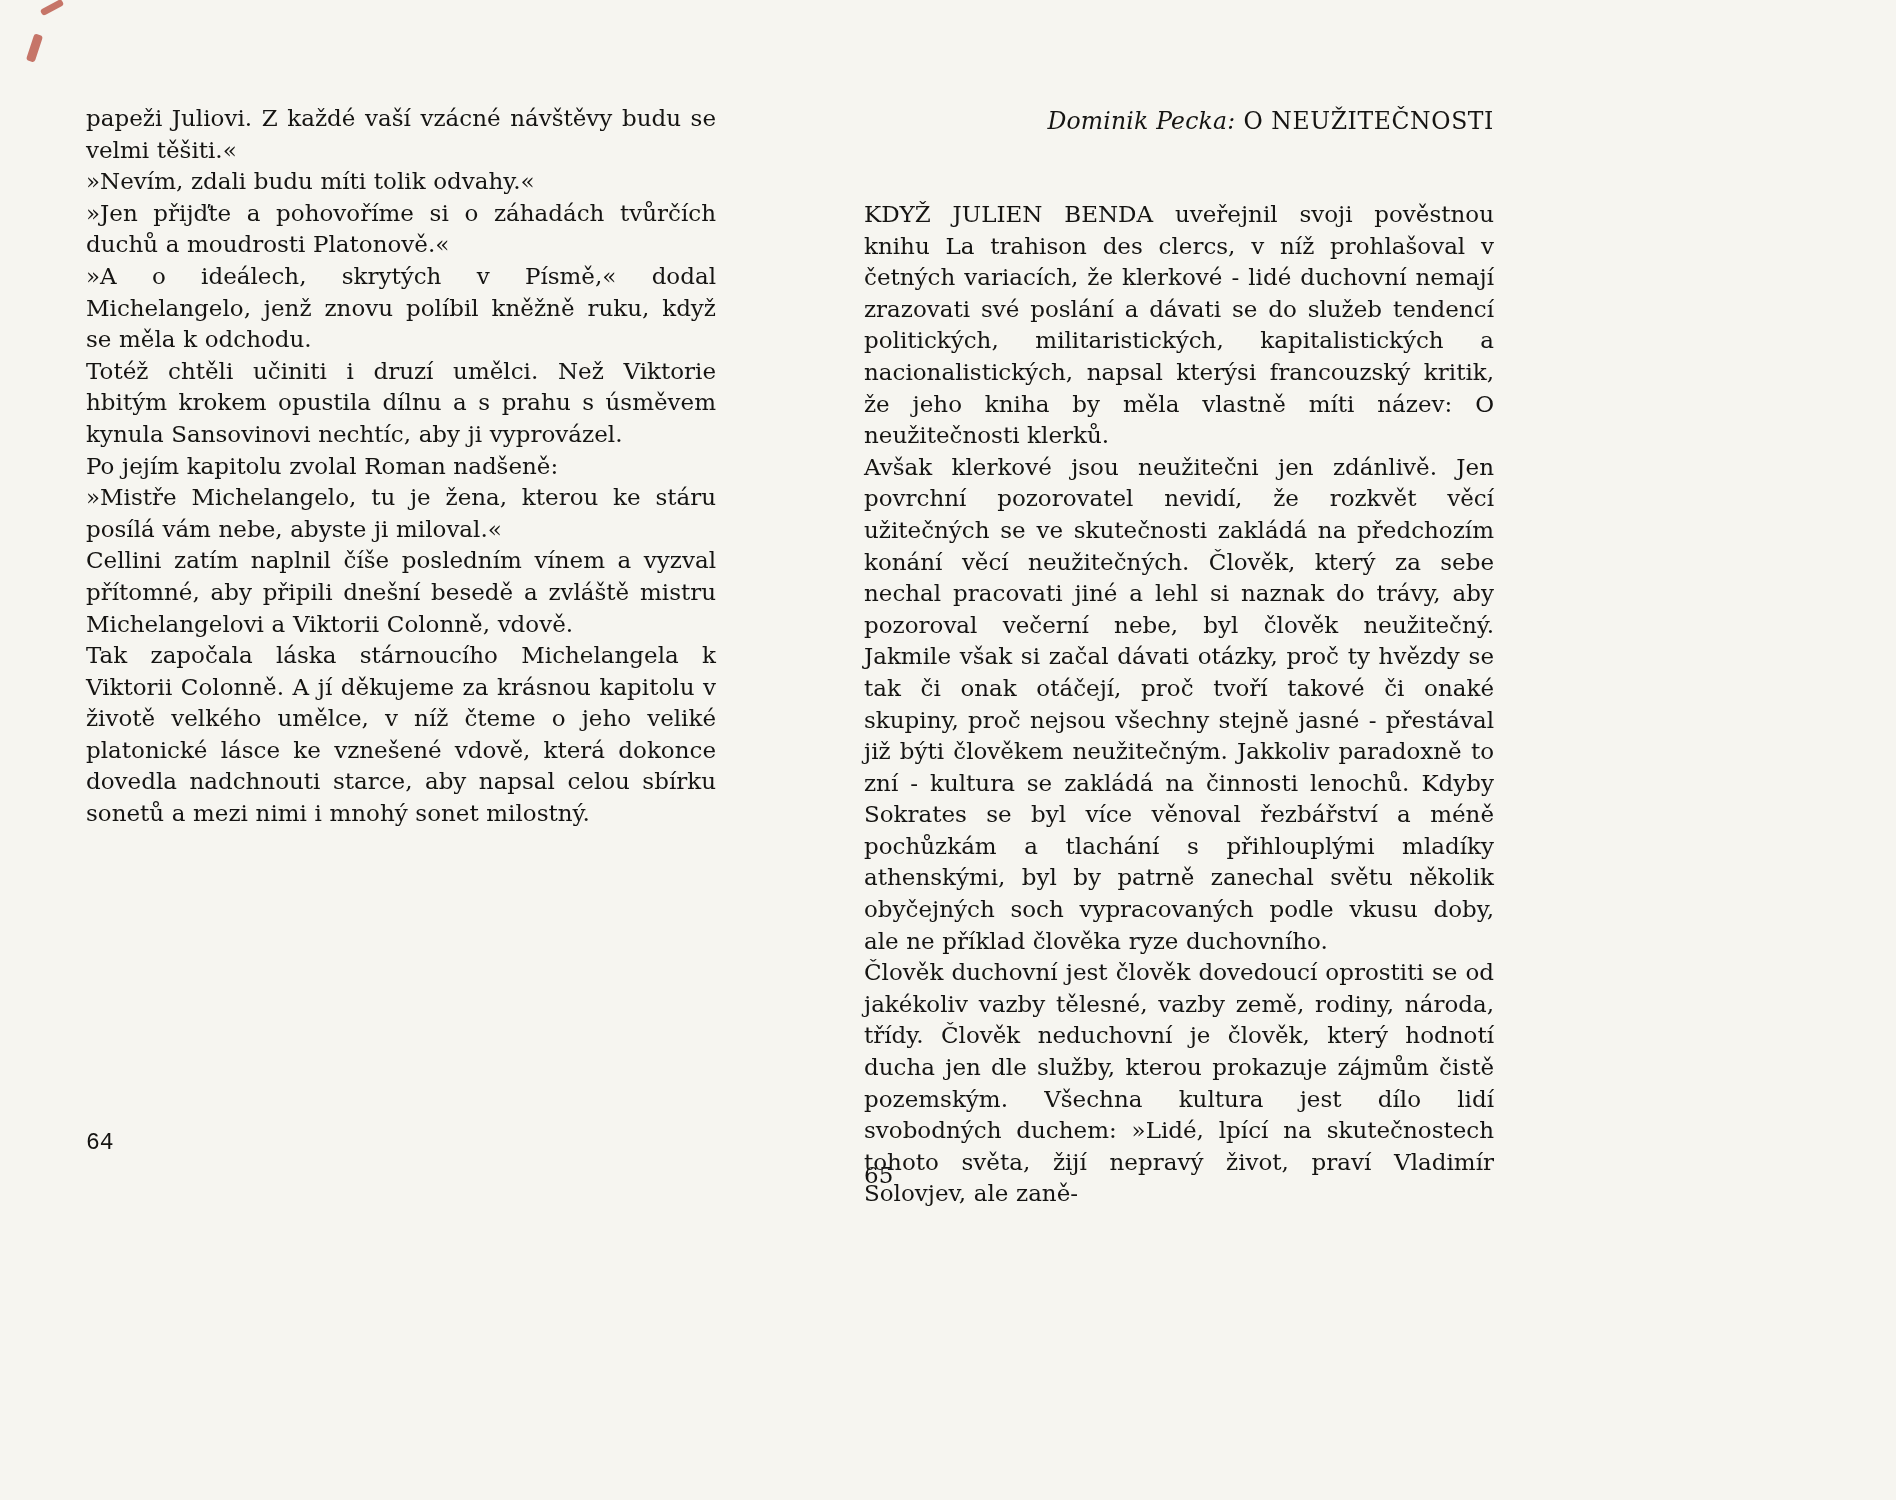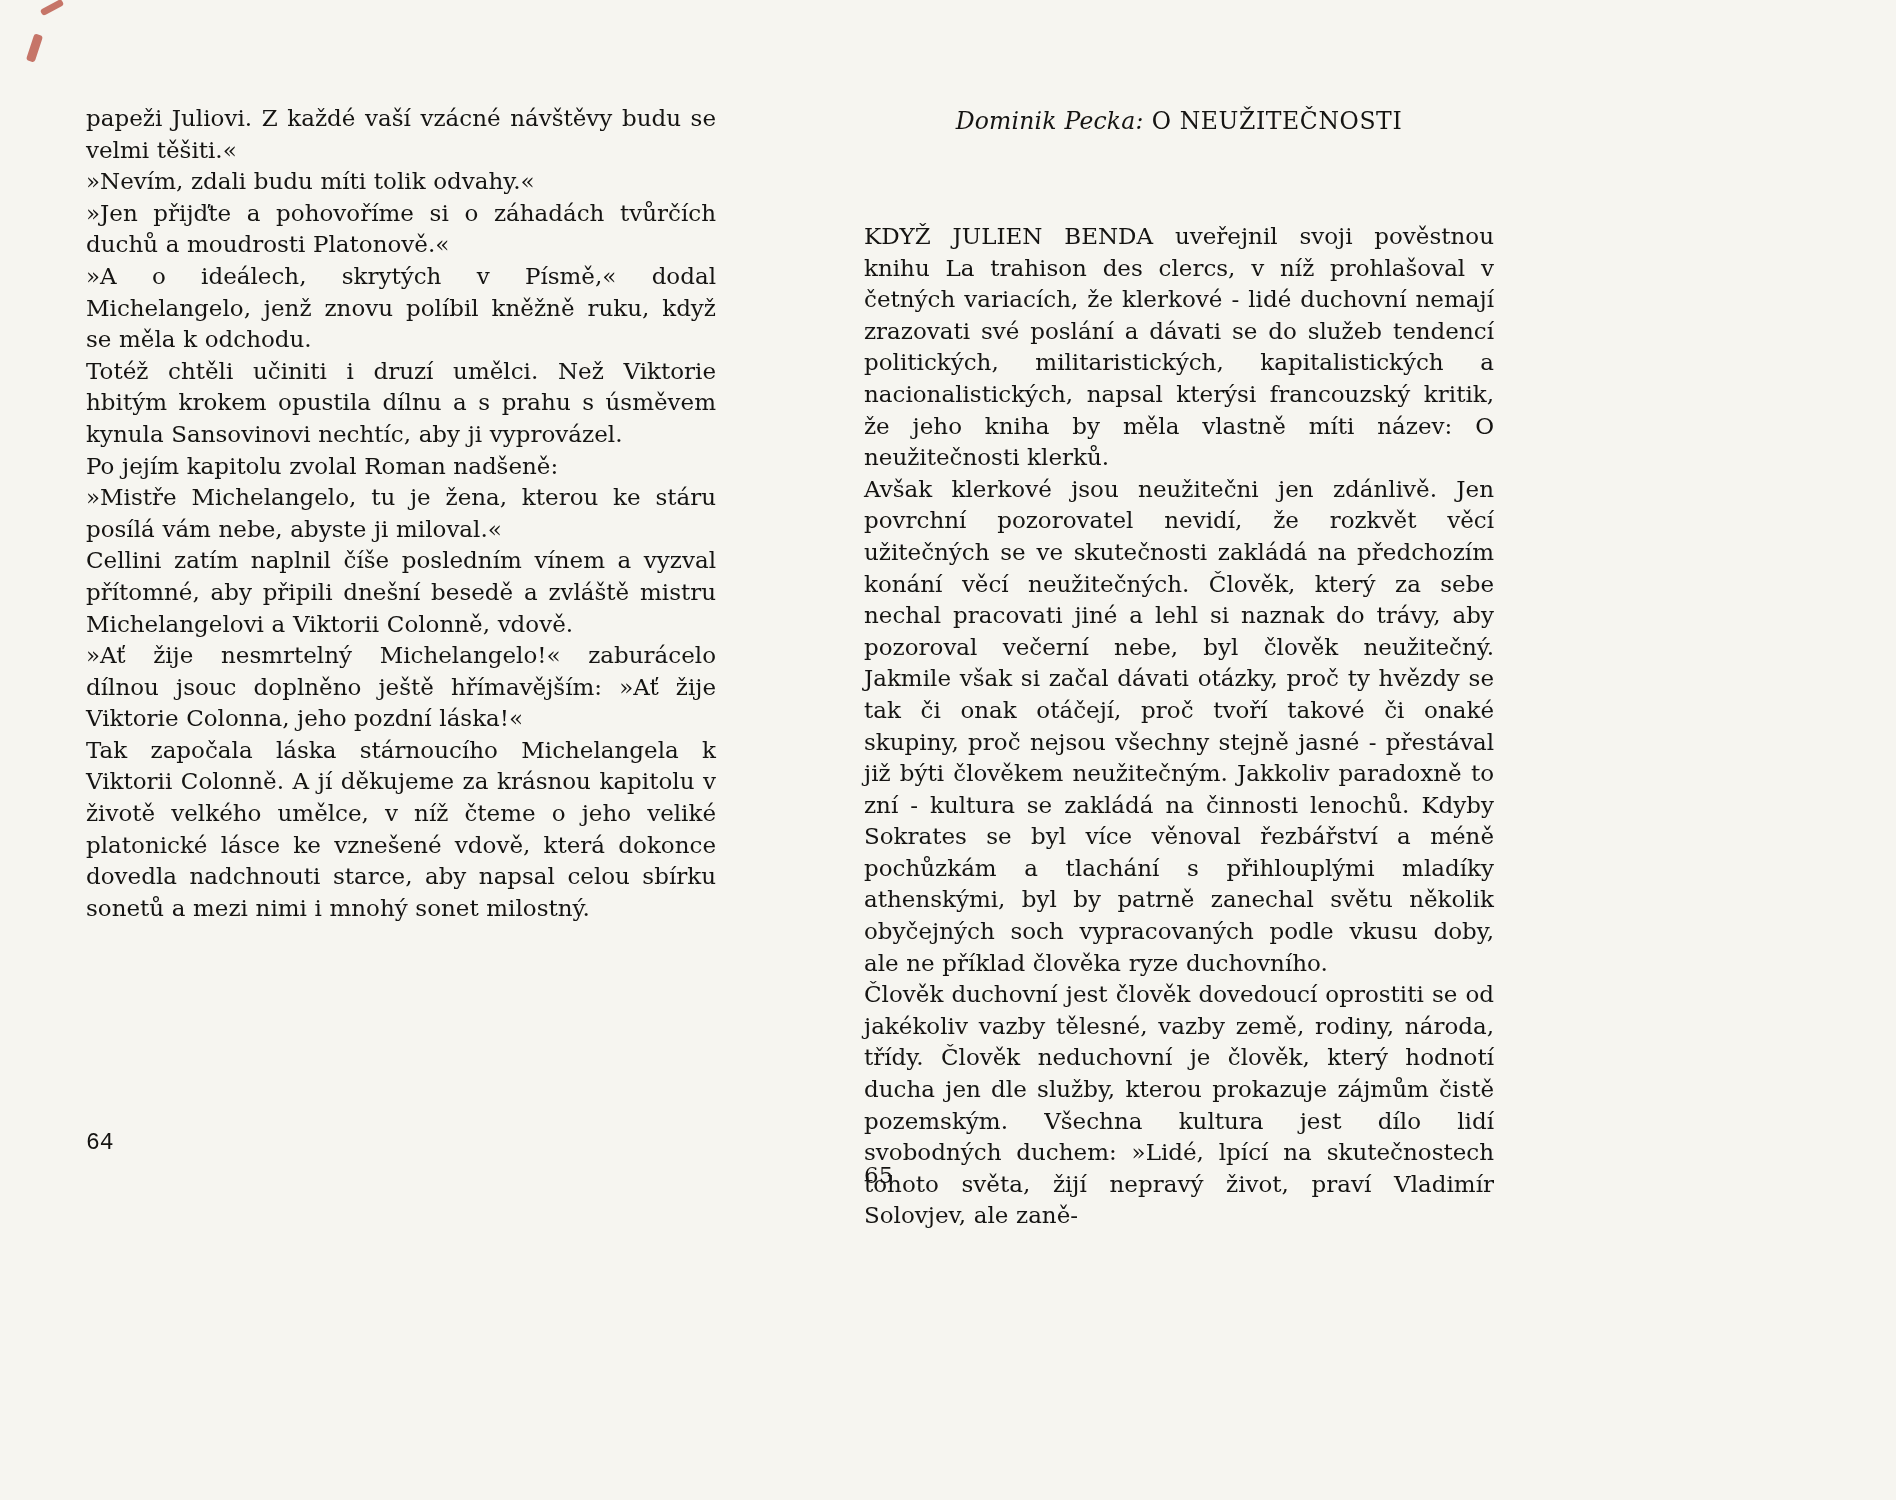--- a/index.html
+++ b/index.html
@@ -25,25 +25,25 @@
   .para {
     text-align: justify;
     text-align-last: left;
     hyphens: auto;
     -webkit-hyphens: auto;
     word-spacing: 0.3px;
   }
   .italic { }
 
   .running-head {
-    text-align: center;
+    text-align: right;
     font-size: 23.5px;
     line-height: 36px;
     letter-spacing: 0.6px;
-    margin-bottom: 82px;
+    margin-bottom: 60px;
   }
   .running-head .author {
     font-style: italic;
     letter-spacing: 0.2px;
   }
 
   .page-num {
     position: absolute;
     font-size: 23px;
     line-height: 26px;
@@ -64,21 +64,20 @@
 
 <div class="text-col col-left">
     <p class="para">papeži Juliovi. Z každé vaší vzácné návštěvy budu se velmi těšiti.«</p>
     <p class="para">»Nevím, zdali budu míti tolik odvahy.«</p>
     <p class="para">»Jen přijďte a pohovoříme si o záhadách tvůrčích duchů a moudrosti Platonově.«</p>
     <p class="para">»A o ideálech, skrytých v Písmě,« dodal Michelangelo, jenž znovu políbil kněžně ruku, když se měla k odchodu.</p>
     <p class="para">Totéž chtěli učiniti i druzí umělci. Než Viktorie hbitým krokem opustila dílnu a s prahu s úsměvem kynula Sansovinovi nechtíc, aby ji vyprovázel.</p>
     <p class="para">Po jejím kapitolu zvolal Roman nadšeně:</p>
     <p class="para">»Mistře Michelangelo, tu je žena, kterou ke stáru posílá vám nebe, abyste ji miloval.«</p>
     <p class="para">Cellini zatím naplnil číše posledním vínem a vyzval přítomné, aby připili dnešní besedě a zvláště mistru Michelangelovi a Viktorii Colonně, vdově.</p>
-    <p class="para">»Ať žije nesmrtelný Michelangelo!« zaburácelo dílnou jsouc doplněno ještě hřímavějším: »Ať žije Viktorie Colonna, jeho pozdní láska!«</p>
     <p class="para">Tak započala láska stárnoucího Michelangela k Viktorii Colonně. A jí děkujeme za krásnou kapitolu v životě velkého umělce, v níž čteme o jeho veliké platonické lásce ke vznešené vdově, která dokonce dovedla nadchnouti starce, aby napsal celou sbírku sonetů a mezi nimi i mnohý sonet milostný.</p>
   </div>
 
 <div class="page-num page-num-left">64</div>
 
 <div class="text-col col-right">
   <div class="running-head">
     <div>
       <span class="author">Dominik Pecka:</span>
       <span>O NEUŽITEČNOSTI</span>

